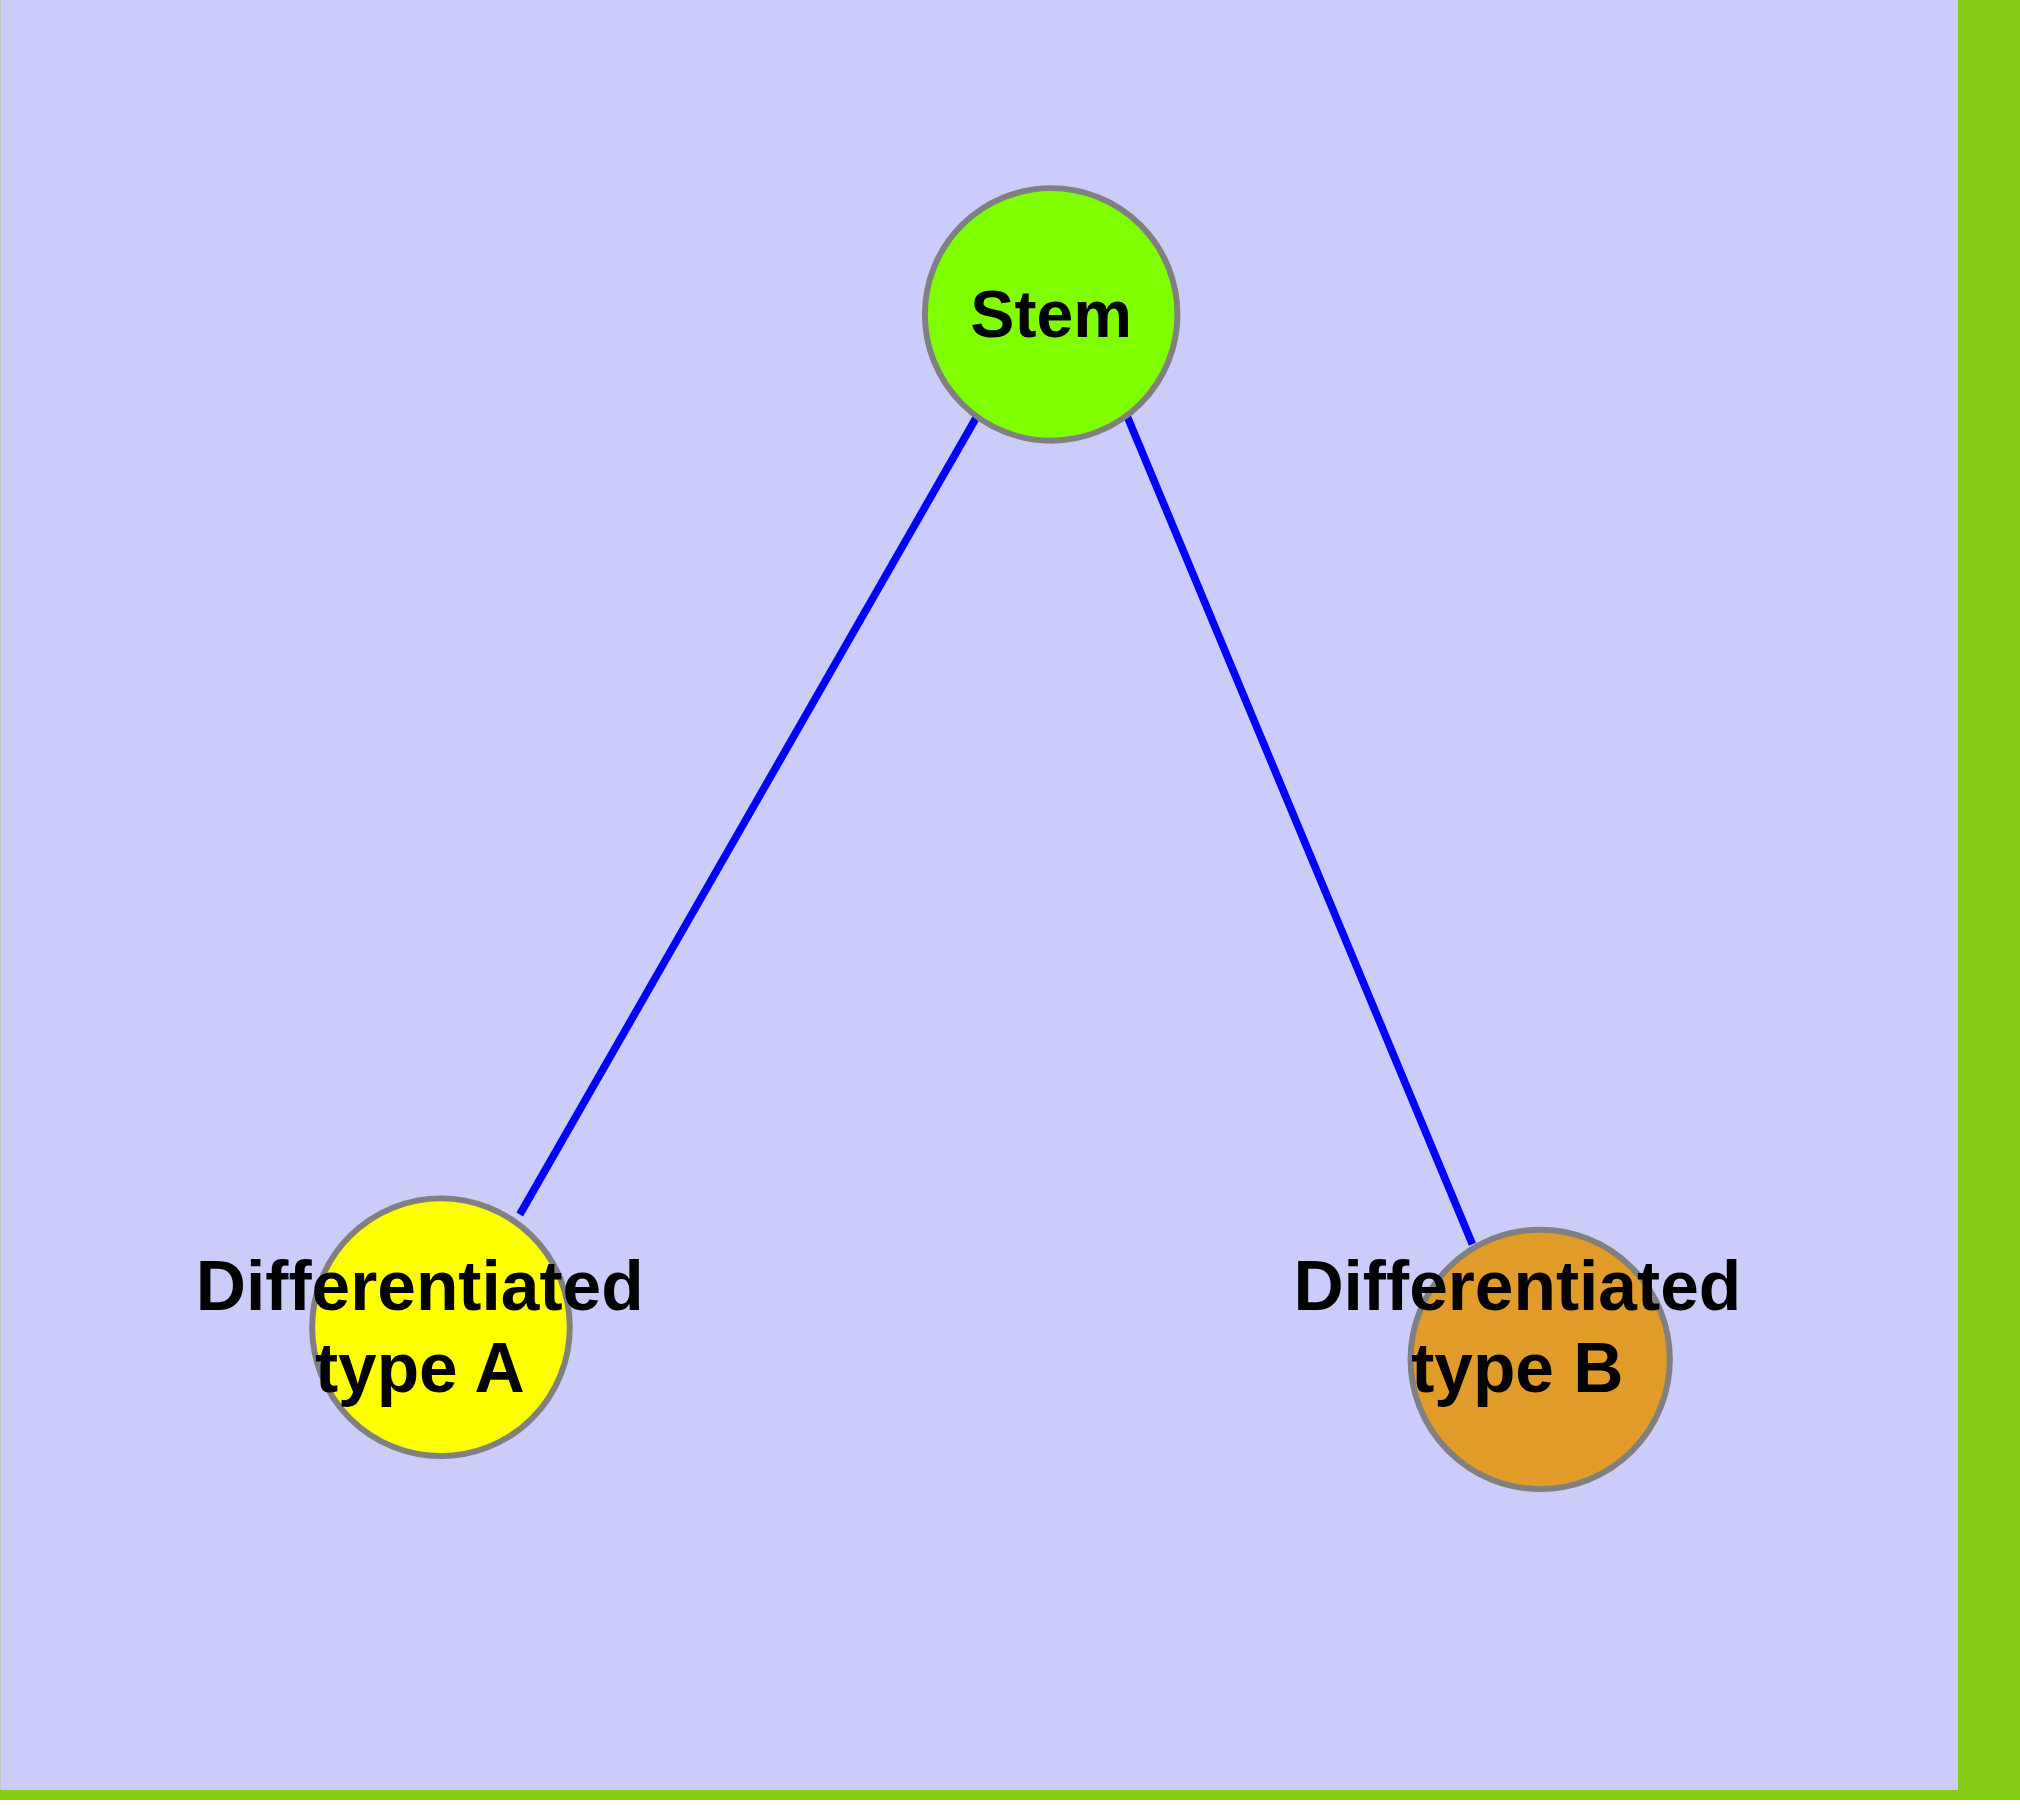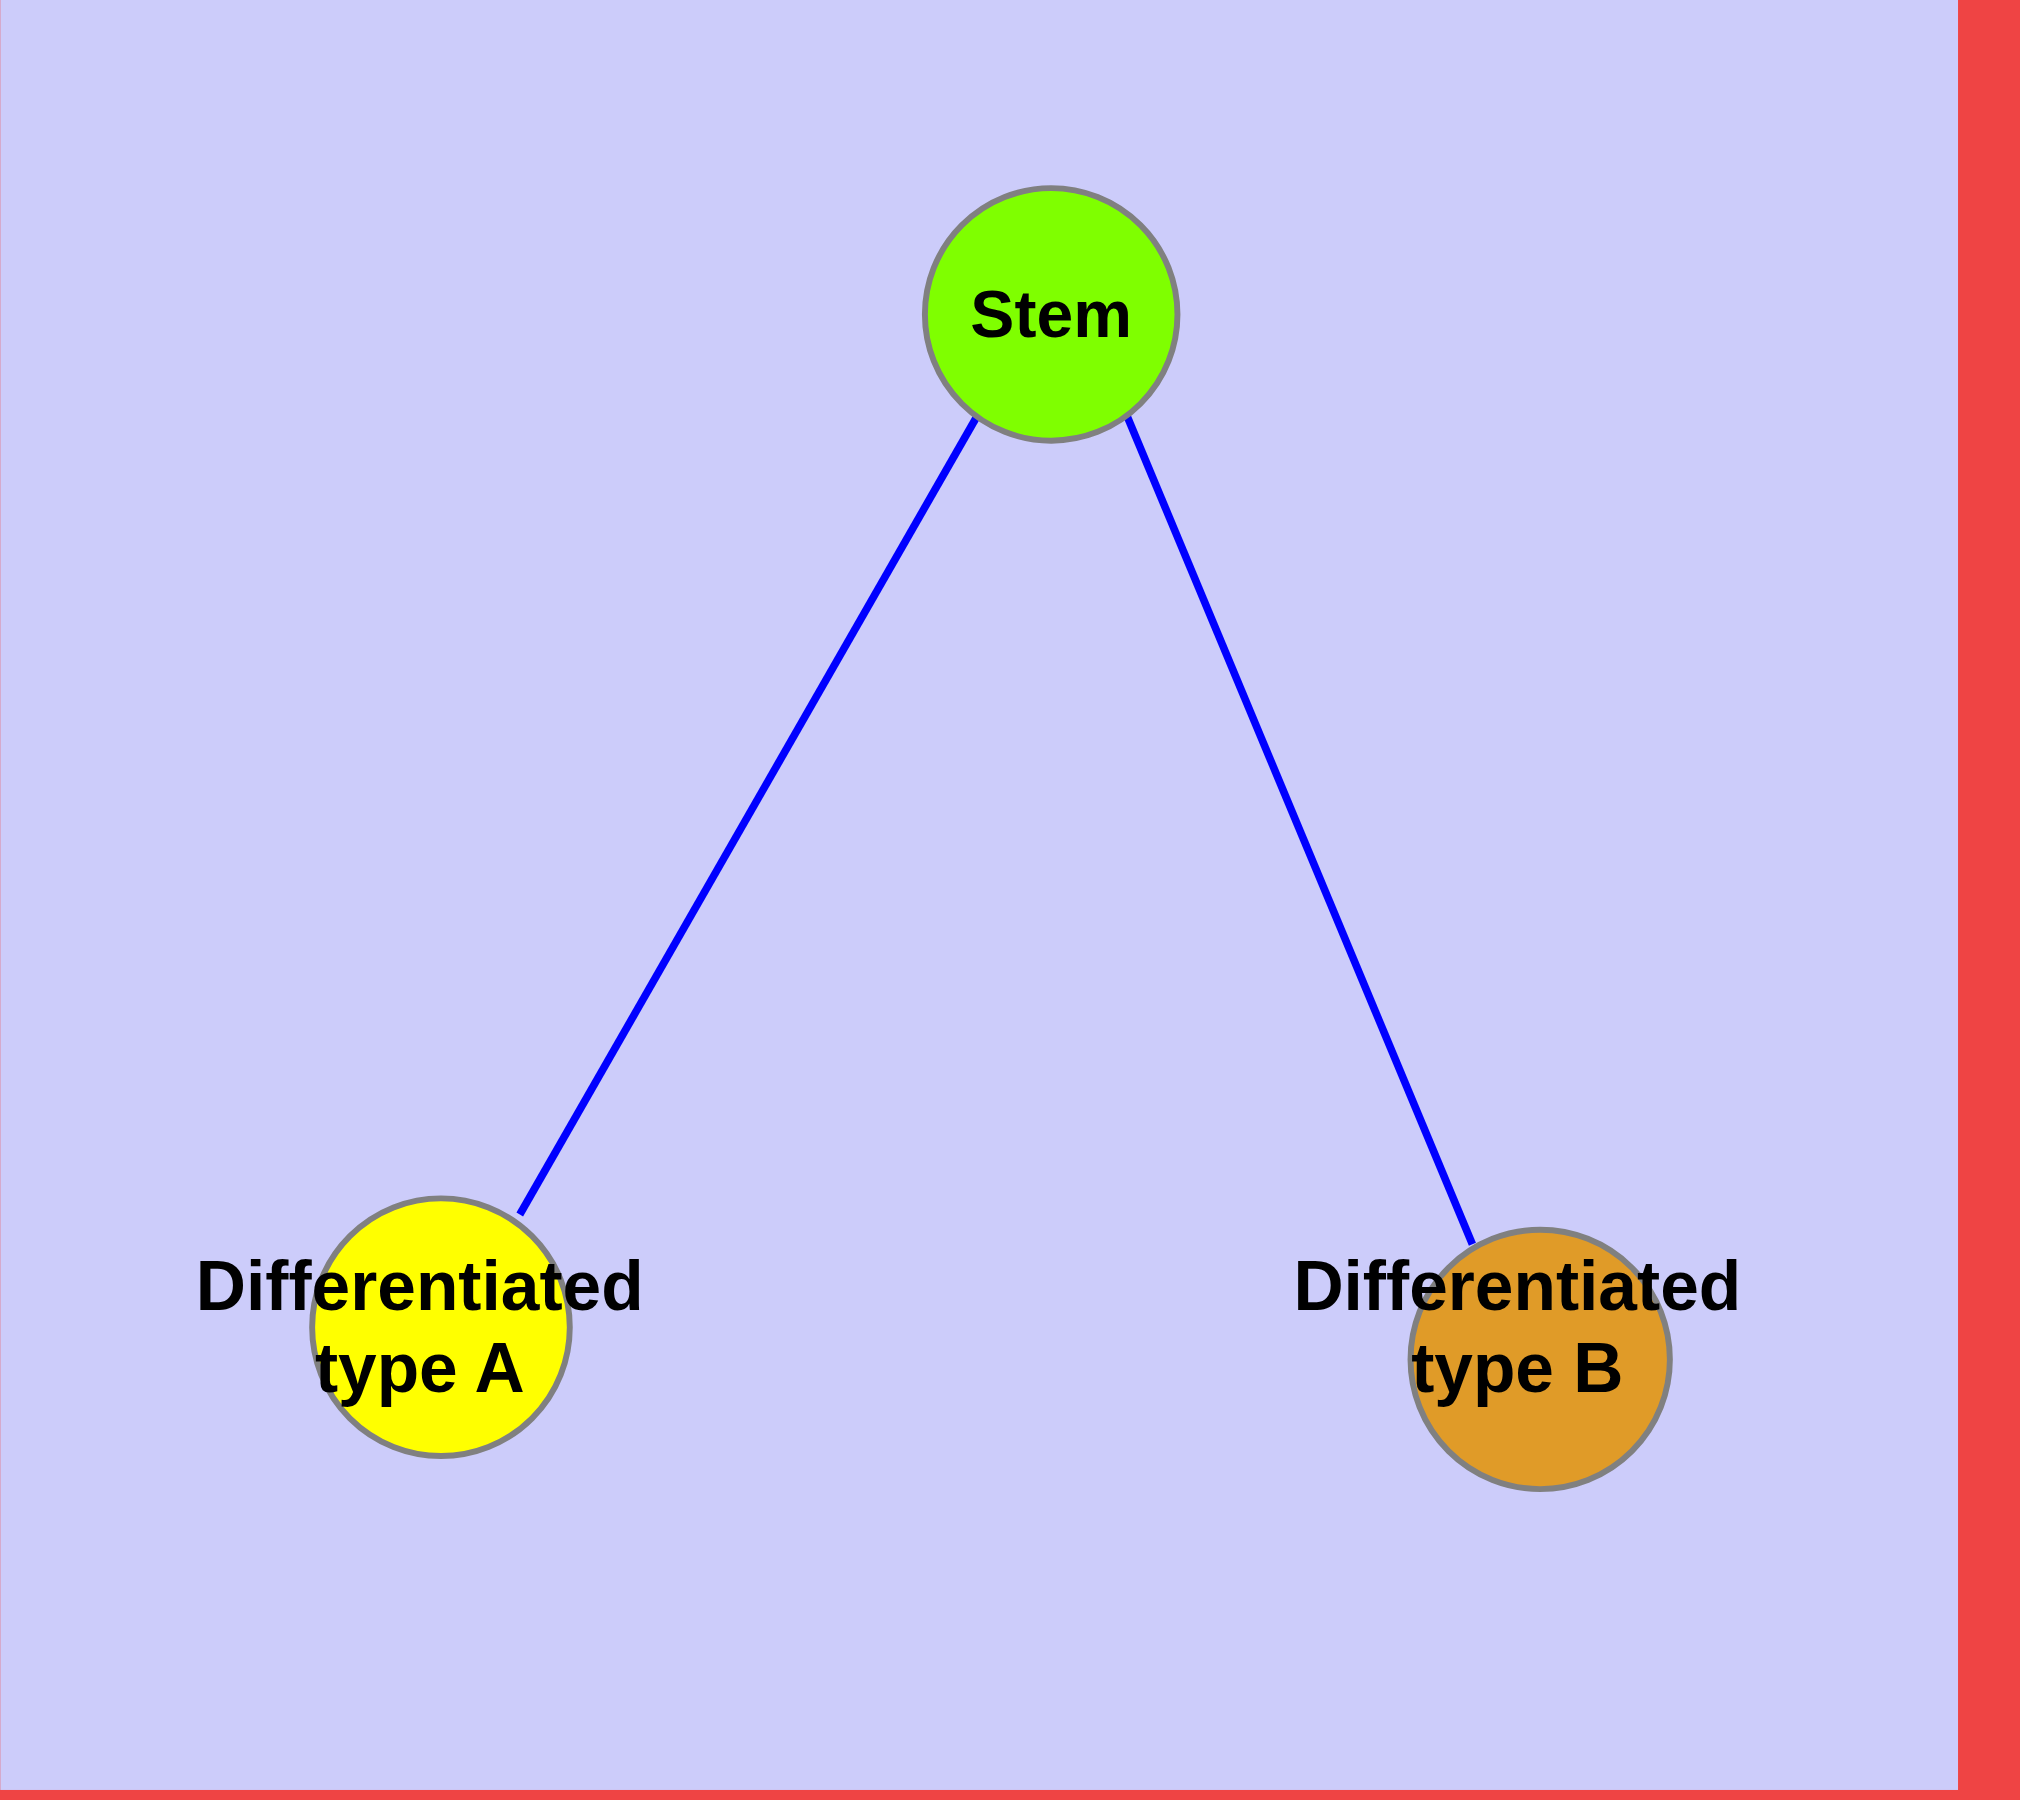--- a/index.html
+++ b/index.html
@@ -11,21 +11,21 @@
   body {
     width: 2021px;
     height: 1812px;
     overflow: hidden;
     font-family: "Liberation Sans", sans-serif;
   }
   #graph-canvas {
     position: relative;
     width: 2021px;
     height: 1800px;
-    background: #ef4444;
+    background: #84cc16;
   }
   #graph-svg {
     position: absolute;
     left: 0;
     top: 0;
     width: 2021px;
     height: 1812px;
     display: block;
   }
   .node-label {

